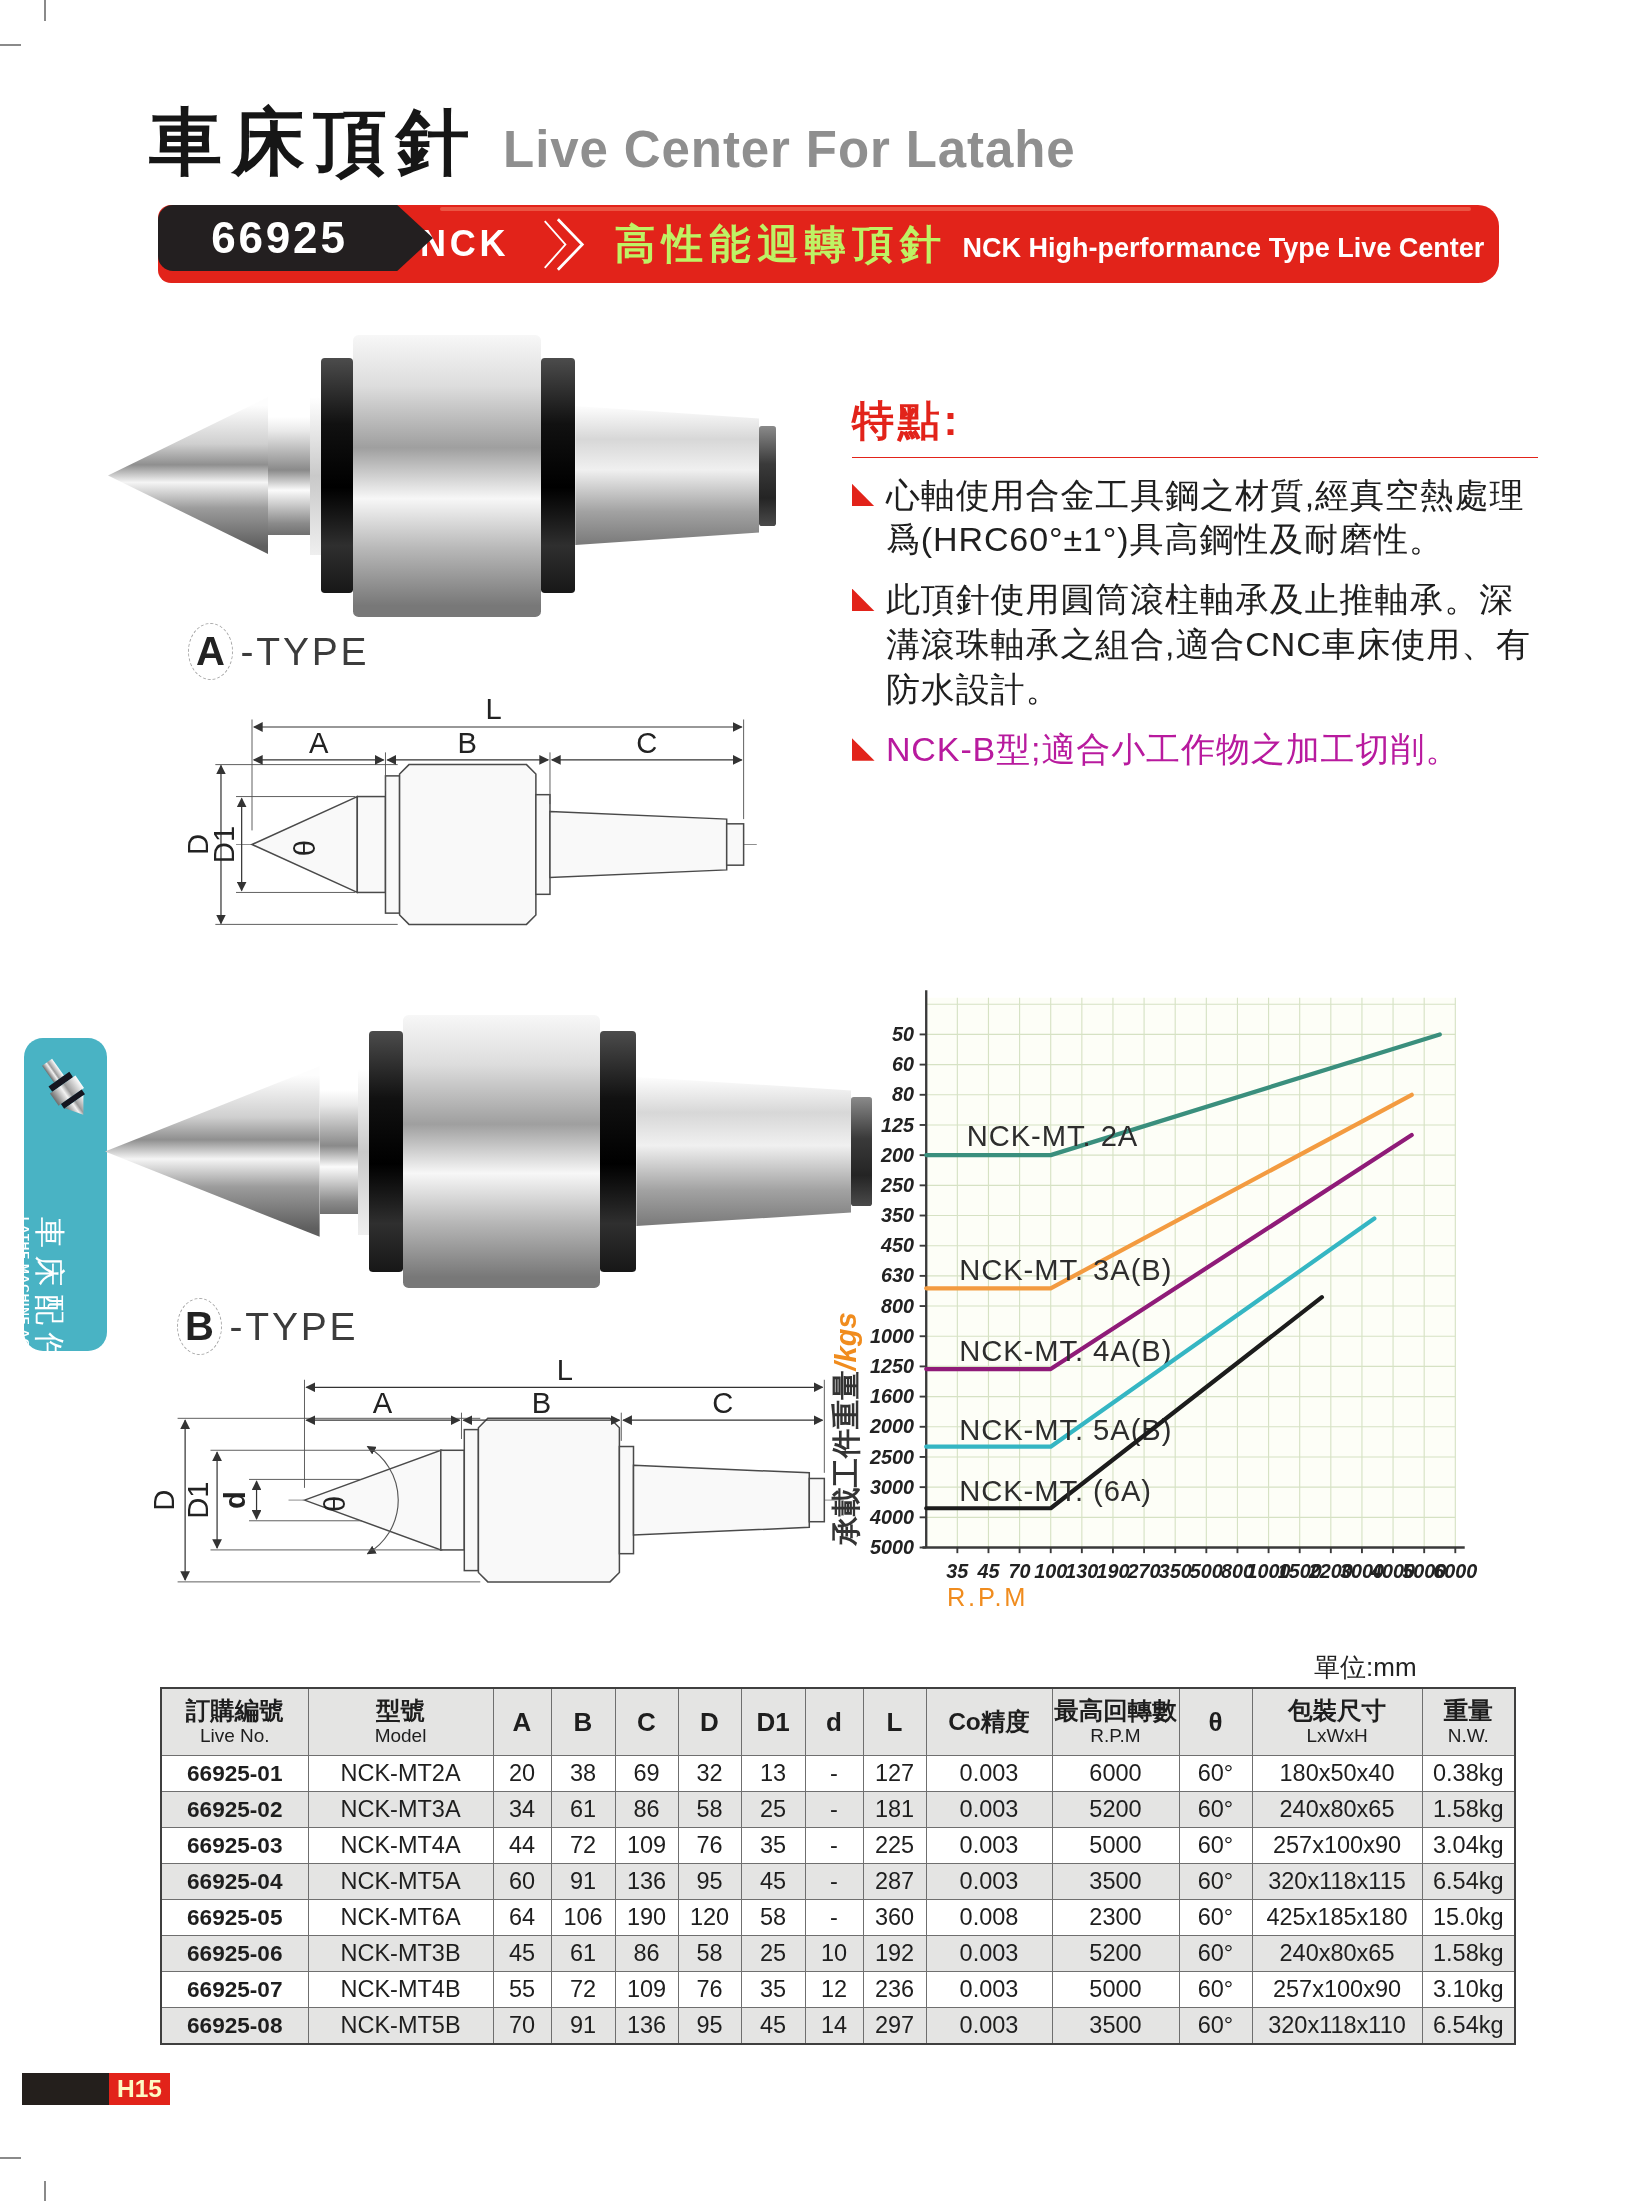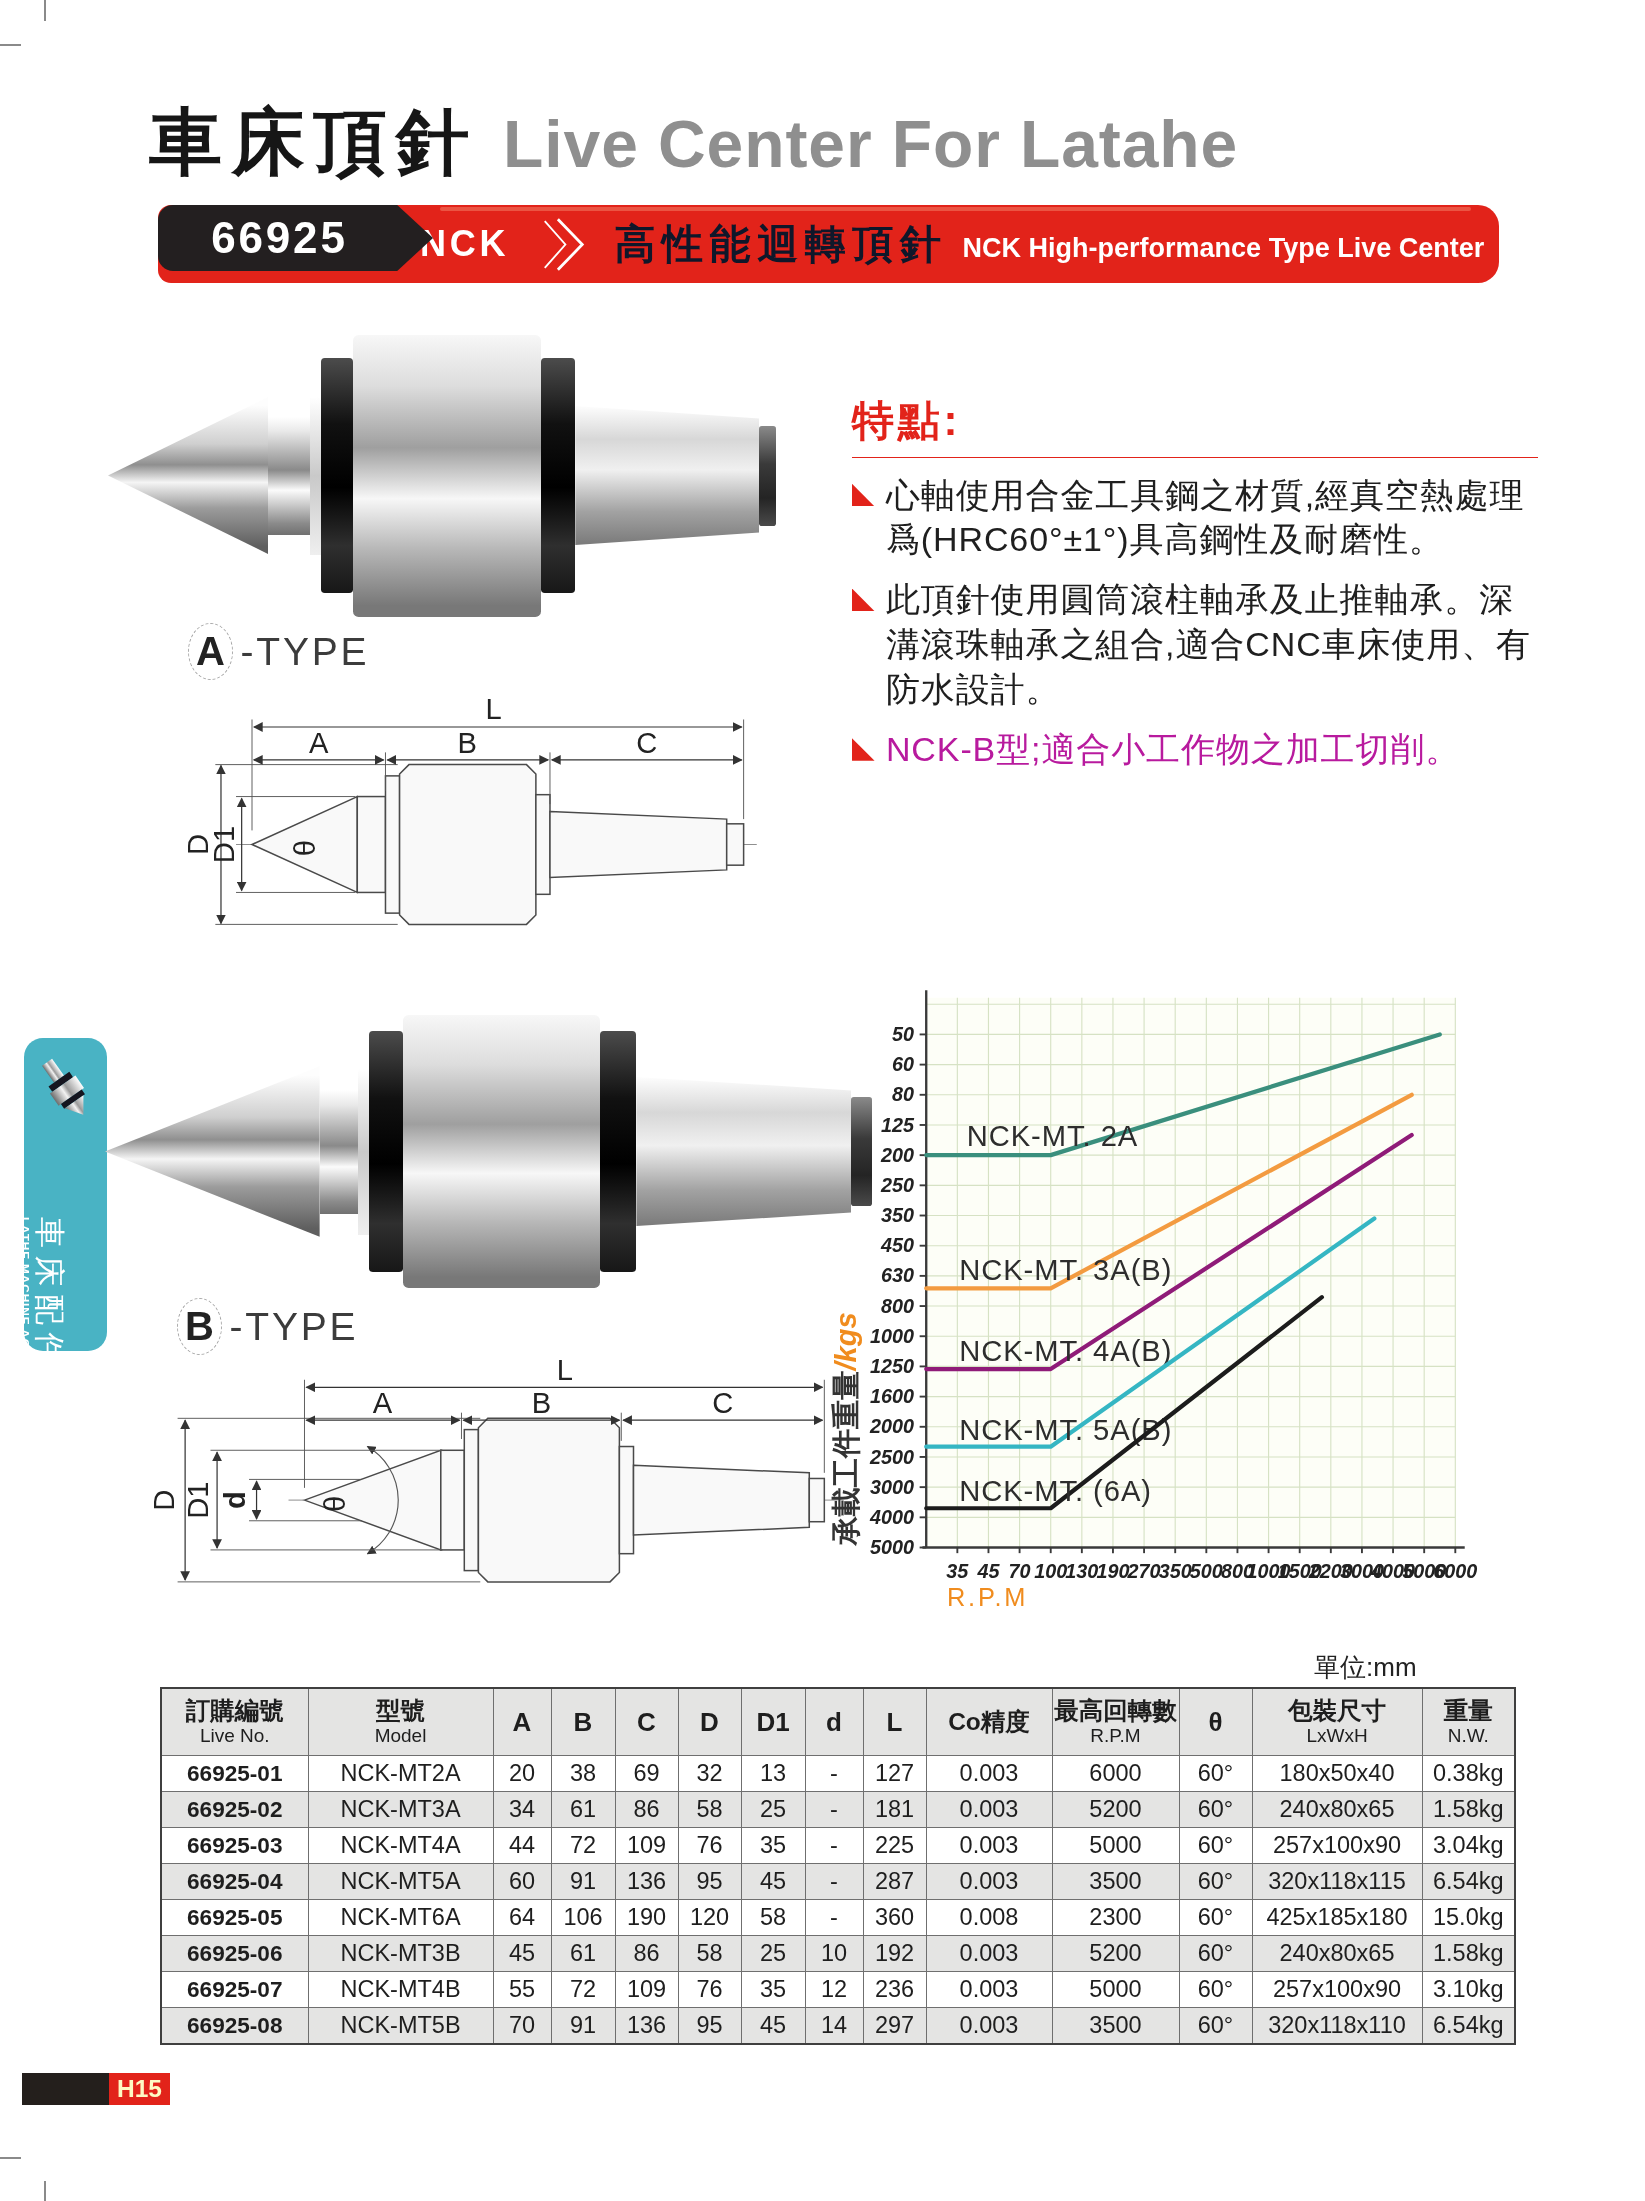--- a/index.html
+++ b/index.html
@@ -5,32 +5,32 @@
   html,body{margin:0;padding:0;background:#ffffff;}
   .page{position:relative;width:1645px;height:2202px;background:#fff;overflow:hidden;
         font-family:"Liberation Sans","DejaVu Sans",sans-serif;color:#1a1a1a;}
 
   
   .crop{position:absolute;background:#8a8a8a;}
 
   
   .title-row{position:absolute;left:149px;top:94px;display:flex;align-items:baseline;gap:24.5px;}
   .title-zh{font-size:73px;font-weight:700;letter-spacing:9.4px;color:#161616;}
-  .title-en{font-size:66px;font-weight:700;color:#8f8f8f;letter-spacing:0.9px;}
+  .title-en{font-size:51px;font-weight:700;color:#8f8f8f;letter-spacing:0.9px;}
 
   
   .banner{position:absolute;left:158px;top:205px;width:1341px;height:78px;background:#e2231a;
           border-radius:13px 21px 21px 13px;display:flex;align-items:center;}
   .banner-highlight{position:absolute;left:282px;top:1.9px;right:28px;height:3.8px;background:#ef6a55;border-radius:1.9px;opacity:.7;}
   .badge-wrap{position:absolute;left:0;top:0;width:275px;height:66px;}
   .badge-num{position:absolute;left:17px;top:0;width:209px;height:66px;display:flex;align-items:center;justify-content:center;
              color:#fff;font-size:44px;font-weight:700;letter-spacing:2.8px;}
   .brand{margin-left:262px;color:#fff;font-size:36px;font-weight:700;letter-spacing:3.8px;}
   .chev{margin-left:32px;}
-  .banner-zh{margin-left:28px;color:#0f172a;font-size:41px;font-weight:700;letter-spacing:6.6px;white-space:nowrap;}
+  .banner-zh{margin-left:28px;color:#bef264;font-size:41px;font-weight:700;letter-spacing:6.6px;white-space:nowrap;}
   .banner-en{margin-left:15px;color:#fff;font-size:27px;font-weight:700;white-space:nowrap;transform:translateY(3.8px);}
 
   
   .photo{position:absolute;display:flex;align-items:center;}
   .metal{background:linear-gradient(180deg,#ffffff 0%,#e9e9e9 12%,#b5b5b5 30%,#8a8a8a 45%,#fbfbfb 62%,#cccccc 74%,#8b8b8b 90%,#707070 100%);}
   .metal-bright{background:linear-gradient(180deg,#f7f7f7 0%,#dddddd 18%,#9f9f9f 40%,#f7f7f7 58%,#b7b7b7 76%,#787878 96%);}
   .dark-ring{background:linear-gradient(180deg,#4c4c4c 0%,#111 28%,#000 55%,#2f2f2f 80%,#171717 100%);border-radius:3.8px;}
   .cone{clip-path:polygon(0% 50%,100% 1%,100% 99%);
         background:linear-gradient(180deg,#fdfdfd 6%,#cfcfcf 30%,#8f8f8f 43%,#f5f5f5 54%,#9c9c9c 70%,#5f5f5f 94%);}
   .shank{clip-path:polygon(0% 0%,100% 9%,100% 91%,0% 100%);

